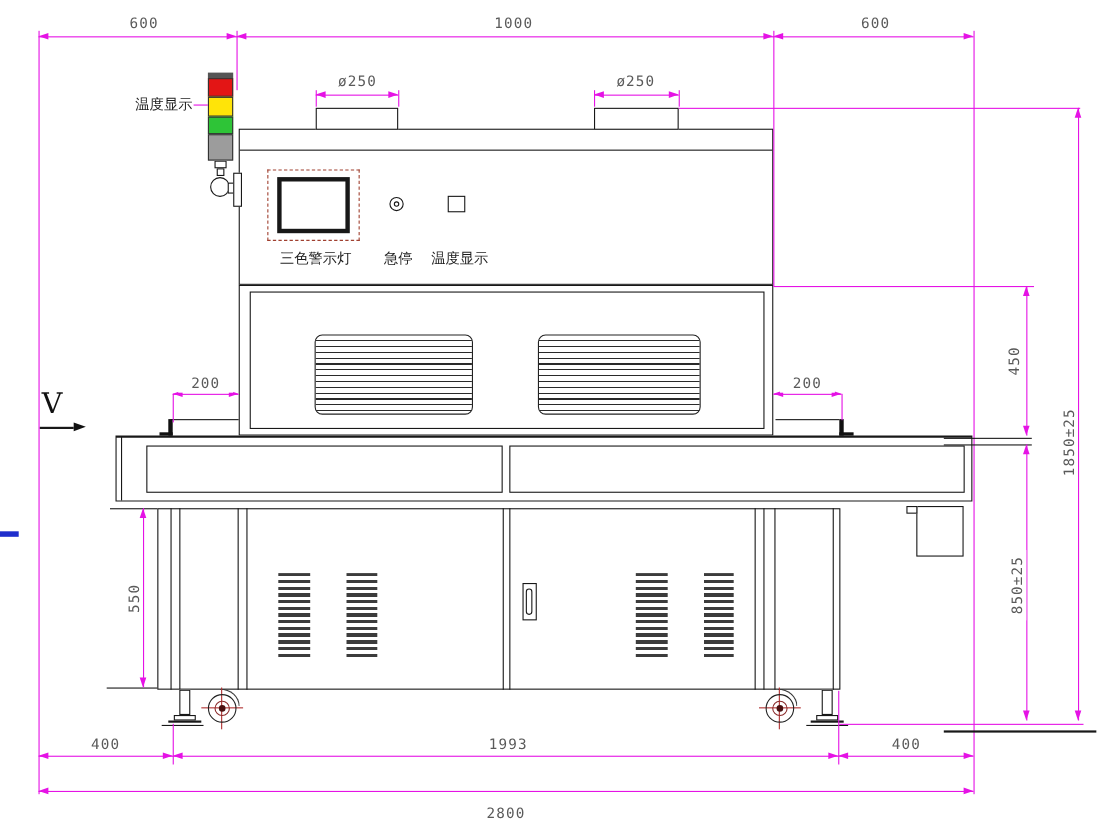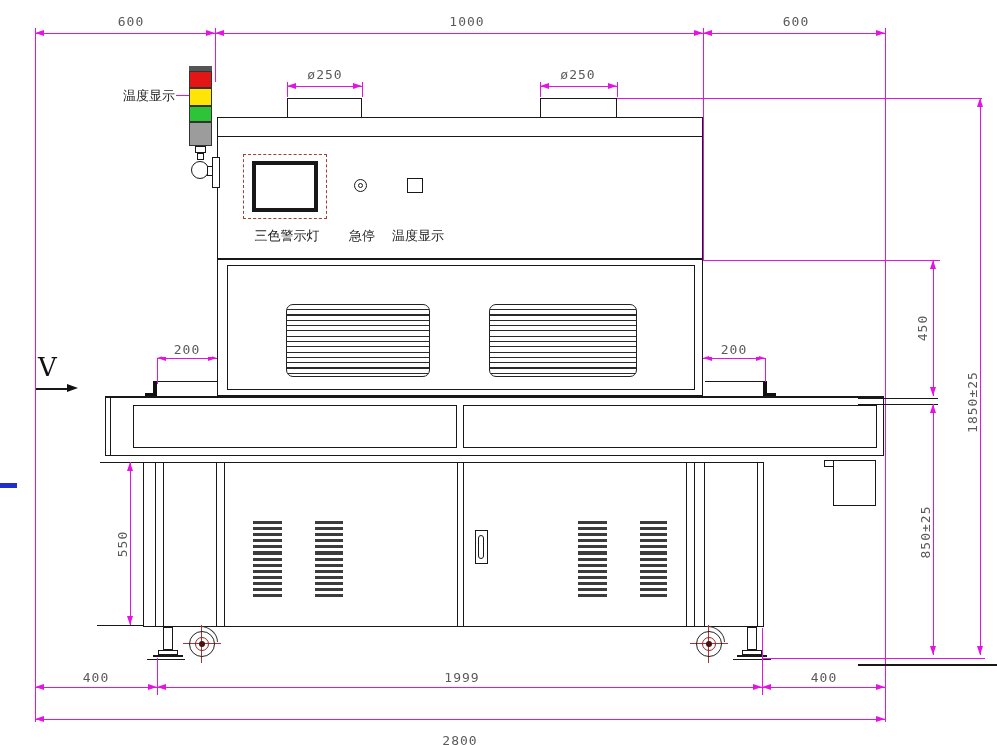--- a/index.html
+++ b/index.html
@@ -205,21 +205,21 @@
   <div class="dim rot" style="left:938px;top:395px;width:70px;">1850±25</div>
 
   <div class="mh" style="left:35px;top:687px;width:850px;"></div>
   <div class="aL" style="left:35px;top:684px;"></div>
   <div class="aR" style="left:148px;top:684px;"></div>
   <div class="aL" style="left:157px;top:684px;"></div>
   <div class="aR" style="left:753px;top:684px;"></div>
   <div class="aL" style="left:762px;top:684px;"></div>
   <div class="aR" style="left:876px;top:684px;"></div>
   <div class="dim" style="left:66px;top:671px;width:60px;">400</div>
-  <div class="dim" style="left:422px;top:671px;width:80px;">1999</div>
+  <div class="dim" style="left:422px;top:671px;width:80px;">1993</div>
   <div class="dim" style="left:794px;top:671px;width:60px;">400</div>
 
   <div class="mh" style="left:35px;top:719px;width:850px;"></div>
   <div class="aL" style="left:35px;top:716px;"></div>
   <div class="aR" style="left:876px;top:716px;"></div>
   <div class="dim" style="left:420px;top:734px;width:80px;">2800</div>
 
 </div>
 
 </body></html>

